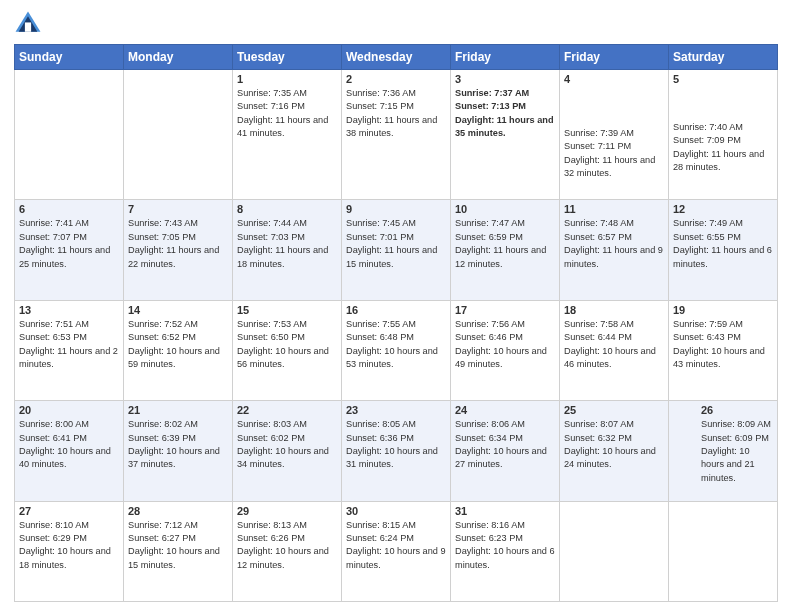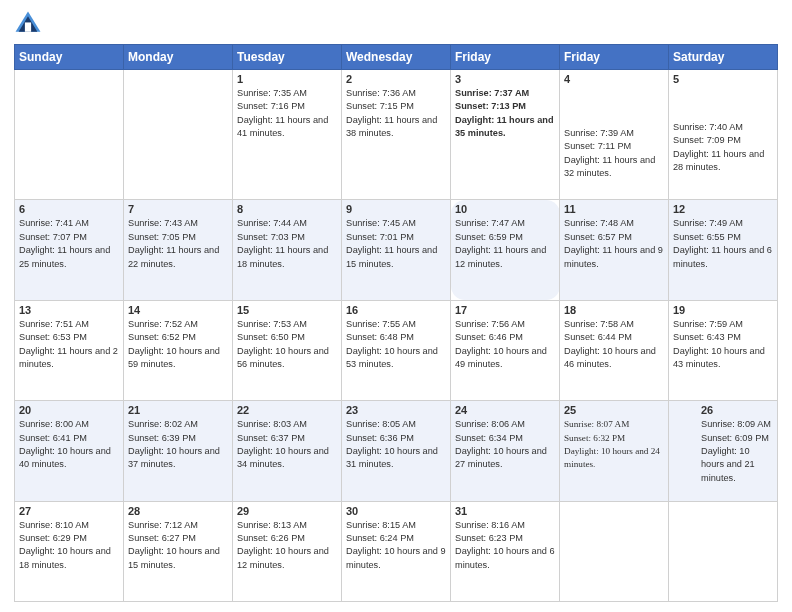--- a/index.html
+++ b/index.html
@@ -186,21 +186,21 @@
             <div class="cell-text" style="white-space: pre-line;">Sunrise: 7:44 AM
 Sunset: 7:03 PM
 Daylight: 11 hours and 18 minutes.</div>
           </td>
           <td style="background: rgb(238, 242, 250);">
             <span class="day-num">9</span>
             <div class="cell-text" style="white-space: pre-line;">Sunrise: 7:45 AM
 Sunset: 7:01 PM
 Daylight: 11 hours and 15 minutes.</div>
           </td>
-          <td style="background: rgb(238, 242, 250); border-radius: 14px;">
+          <td style="background: rgb(238, 242, 250);">
             <span class="day-num">10</span>
             <div class="cell-text" style="white-space: pre-line;">Sunrise: 7:47 AM
 Sunset: 6:59 PM
 Daylight: 11 hours and 12 minutes.</div>
           </td>
           <td style="background: rgb(238, 242, 250);">
             <span class="day-num">11</span>
             <div class="cell-text" style="white-space: pre-line;">Sunrise: 7:48 AM
 Sunset: 6:57 PM
 Daylight: 11 hours and 9 minutes.</div>
@@ -265,38 +265,38 @@
           </td>
           <td style="background: rgb(238, 242, 250);">
             <span class="day-num">21</span>
             <div class="cell-text" style="white-space: pre-line;">Sunrise: 8:02 AM
 Sunset: 6:39 PM
 Daylight: 10 hours and 37 minutes.</div>
           </td>
           <td style="background: rgb(238, 242, 250);">
             <span class="day-num">22</span>
             <div class="cell-text" style="white-space: pre-line;">Sunrise: 8:03 AM
-Sunset: 6:37 PM
+Sunset: 6:02 PM
 Daylight: 10 hours and 34 minutes.</div>
           </td>
           <td style="background: rgb(238, 242, 250);">
             <span class="day-num">23</span>
             <div class="cell-text" style="white-space: pre-line;">Sunrise: 8:05 AM
 Sunset: 6:36 PM
 Daylight: 10 hours and 31 minutes.</div>
           </td>
           <td style="background: rgb(238, 242, 250);">
             <span class="day-num">24</span>
             <div class="cell-text" style="white-space: pre-line;">Sunrise: 8:06 AM
 Sunset: 6:34 PM
 Daylight: 10 hours and 27 minutes.</div>
           </td>
           <td style="background: rgb(238, 242, 250);">
             <span class="day-num">25</span>
-            <div class="cell-text" style="white-space: pre-line; font-family: Liberation Serif, serif;">Sunrise: 8:07 AM
+            <div class="cell-text" style="white-space: pre-line;">Sunrise: 8:07 AM
 Sunset: 6:32 PM
 Daylight: 10 hours and 24 minutes.</div>
           </td>
           <td style="background: rgb(238, 242, 250); padding-left: 32px;">
             <span class="day-num">26</span>
             <div class="cell-text" style="white-space: pre-line;">Sunrise: 8:09 AM
 Sunset: 6:09 PM
 Daylight: 10 hours and 21 minutes.</div>
           </td>
         </tr>

